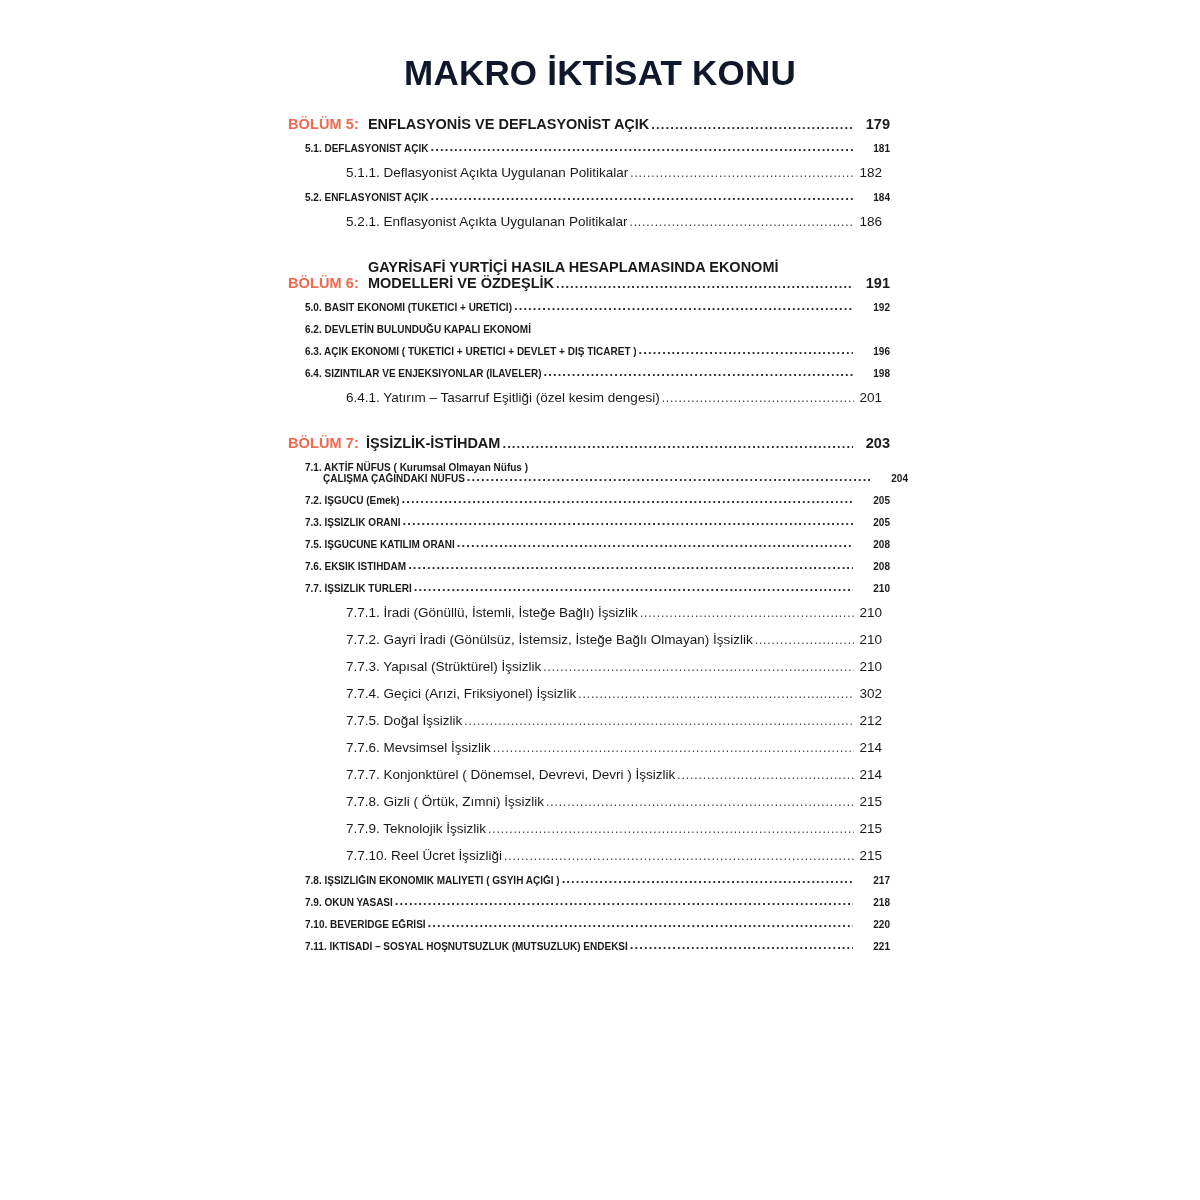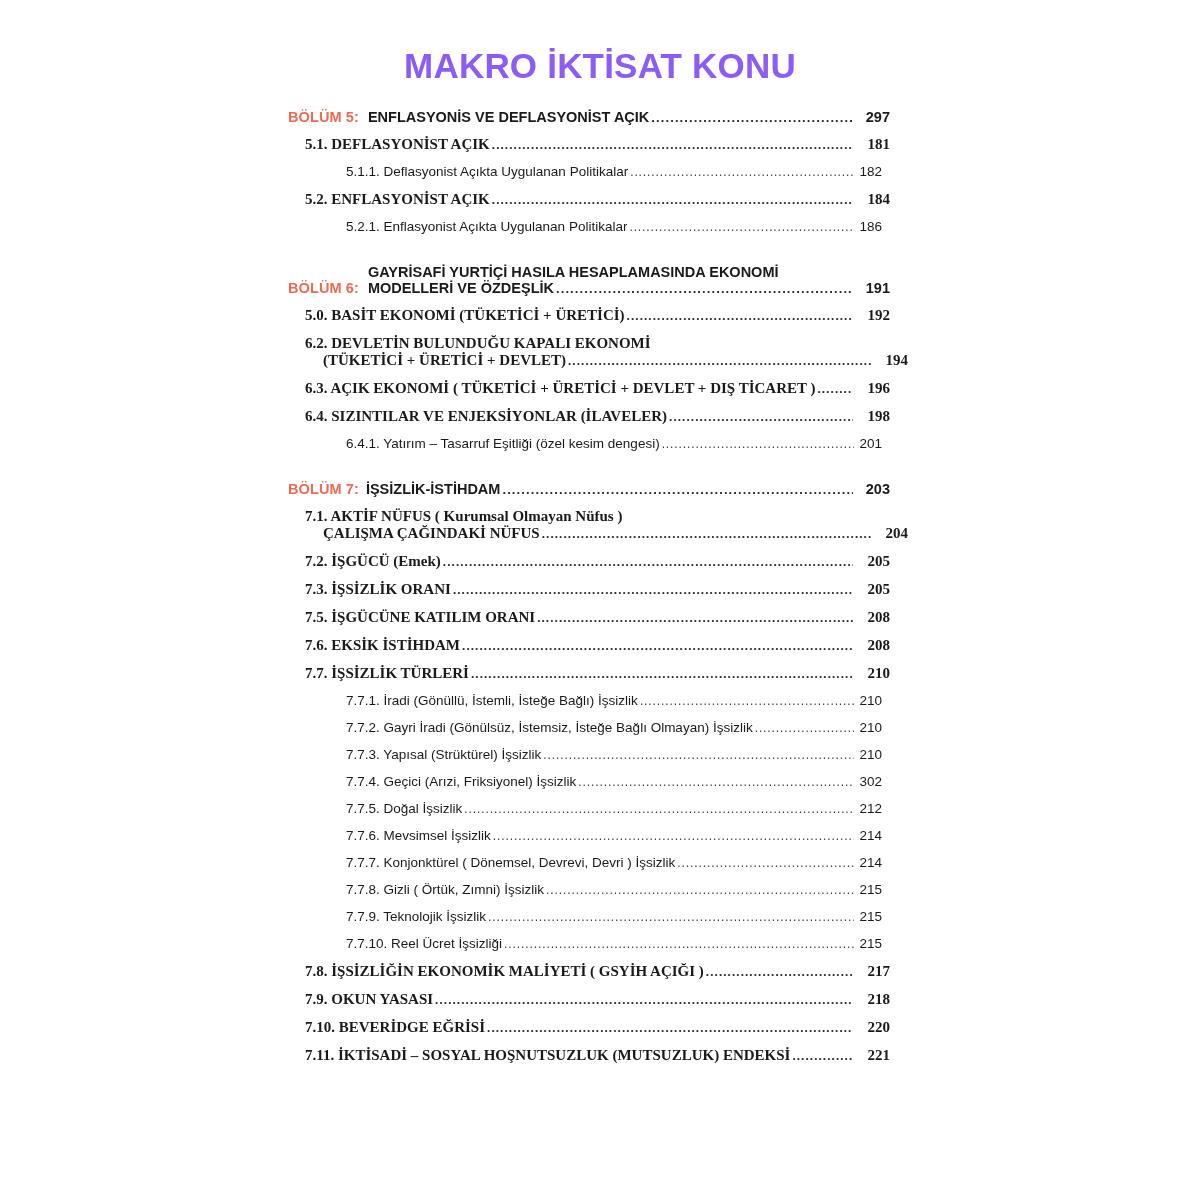--- a/index.html
+++ b/index.html
@@ -24,22 +24,22 @@
     box-sizing: border-box;
     padding: 0;
   }
 
   
   .doc-title {
     text-align: center;
     font-size: 35px;
     font-weight: bold;
     letter-spacing: 0.2px;
-    color: #8b5cf6;
-    margin: 0;
+    color: #0f172a;
+    margin: 7px;
     padding-top: 48px;
     line-height: 1.0;
   }
 
   
   .toc {
     width: 602px;           
     margin: 0 auto;
     margin-top: 26px;
     margin-left: 288px;
@@ -70,25 +70,24 @@
     font-size: 14.5px;
     white-space: nowrap;
     flex: 0 0 auto;
     padding-right: 9px;
     letter-spacing: 0.1px;
   }
   .chapter-label.tight { padding-right: 7px; }
 
   
   .entry.lvl1 {
-    font-size: 15px;
+    font-size: 10px;
     font-weight: bold;
     margin-bottom: 11px;
     padding-left: 17px;
-    font-family: Liberation Serif, serif;
   }
   
   .entry.lvl2 {
     font-size: 13.5px;
     font-weight: normal;
     margin-bottom: 12px;
     padding-left: 58px;
     padding-right: 8px;
     color: #1a1a1a;
   }
@@ -171,21 +170,21 @@
   <h1 class="doc-title">MAKRO İKTİSAT KONU</h1>
 
   <div class="toc" id="toc-root">
       <div class="toc-block">
         <div class="entry chapter">
           <span class="chapter-label">BÖLÜM 5:</span>
           <span class="entry-body">
             <div class="line">
               <span class="txt">ENFLASYONİS VE DEFLASYONİST AÇIK</span>
               <span class="lead"></span>
-              <span class="pg">297</span>
+              <span class="pg">179</span>
             </div>
           </span>
         </div>
         <div class="entry lvl1">
           <span class="entry-body">
             <div class="line">
               <span class="txt">5.1. DEFLASYONİST AÇIK</span>
               <span class="lead"></span>
               <span class="pg">181</span>
             </div>
@@ -236,25 +235,20 @@
             <div class="line">
               <span class="txt">5.0. BASİT EKONOMİ (TÜKETİCİ + ÜRETİCİ)</span>
               <span class="lead"></span>
               <span class="pg">192</span>
             </div>
           </span>
         </div>
         <div class="entry lvl1">
           <span class="entry-body">
             <div class="line first"><span class="txt">6.2. DEVLETİN BULUNDUĞU KAPALI EKONOMİ</span></div>
-            <div class="line hang-2">
-              <span class="txt">(TÜKETİCİ + ÜRETİCİ + DEVLET)</span>
-              <span class="lead"></span>
-              <span class="pg">194</span>
-            </div>
           </span>
         </div>
         <div class="entry lvl1">
           <span class="entry-body">
             <div class="line">
               <span class="txt">6.3. AÇIK EKONOMİ ( TÜKETİCİ + ÜRETİCİ + DEVLET + DIŞ TİCARET )</span>
               <span class="lead"></span>
               <span class="pg">196</span>
             </div>
           </span>

